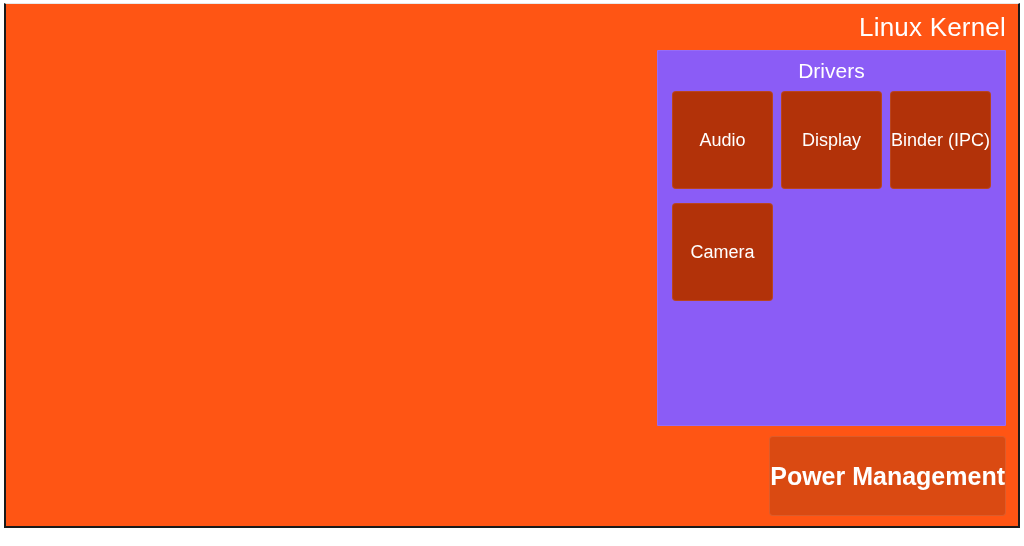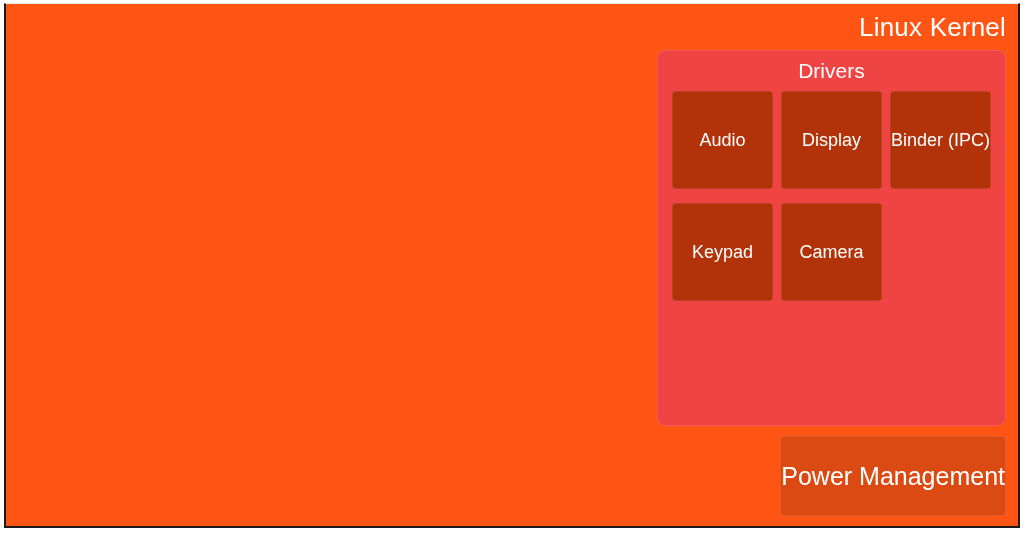--- a/index.html
+++ b/index.html
@@ -41,22 +41,22 @@
     color: #ffffff;
     font-size: 26px;
     font-weight: 400;
     letter-spacing: 0.2px;
     user-select: none;
   }
 
   
   .drivers-box {
     flex: 1 1 auto;
-    background: #ef4444;
-    border-radius: 8px;
+    background: #8b5cf6;
+    border-radius: 1px;
     border: 1px solid rgba(255,255,255,0.10);
     box-sizing: border-box;
     display: flex;
     flex-direction: column;
     padding: 0 14px 12px 14px;
     min-height: 0;
   }
 
   .drivers-title {
     flex: 0 0 auto;
@@ -100,21 +100,21 @@
     margin-top: 10px;
     background: #da4a12;
     border-radius: 4px;
     border: 1px solid rgba(255,255,255,0.10);
     box-sizing: border-box;
     display: flex;
     align-items: center;
     justify-content: center;
     color: #ffffff;
     font-size: 25px;
-    font-weight: 400;
+    font-weight: 700;
     user-select: none;
   }
 </style>
 </head>
 <body>
 
 <div class="kernel-frame">
 
   <div class="kernel-title">Linux Kernel</div>
 
@@ -126,23 +126,20 @@
       <div class="driver-cell">
         <span>Audio</span>
       </div>
       <div class="driver-cell">
         <span>Display</span>
       </div>
       <div class="driver-cell">
         <span>Binder (IPC)</span>
       </div>
       <div class="driver-cell">
-        <span>Keypad</span>
-      </div>
-      <div class="driver-cell">
         <span>Camera</span>
       </div>
     </div>
 
   </div>
 
   <div class="power-box">
     <span>Power Management</span>
   </div>
 

